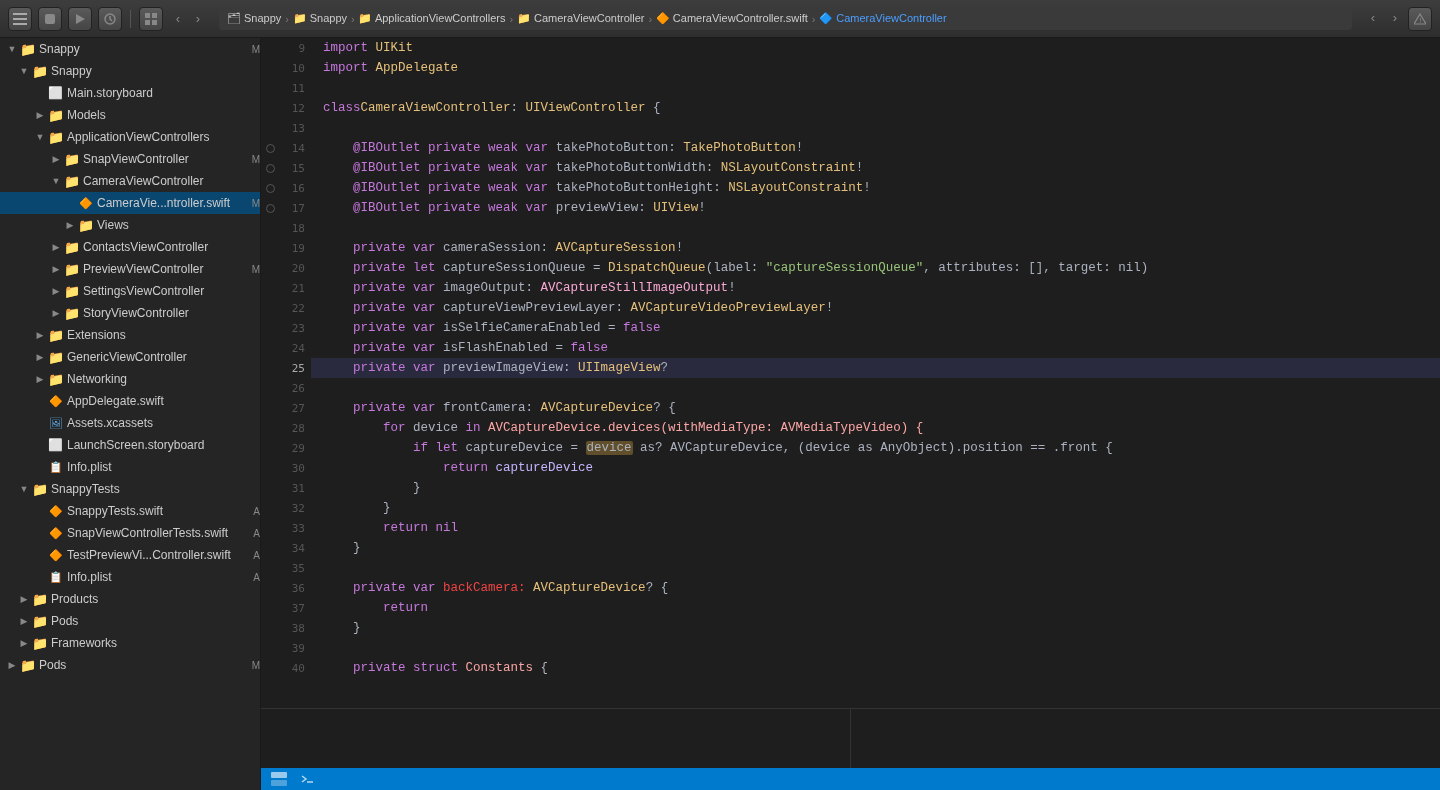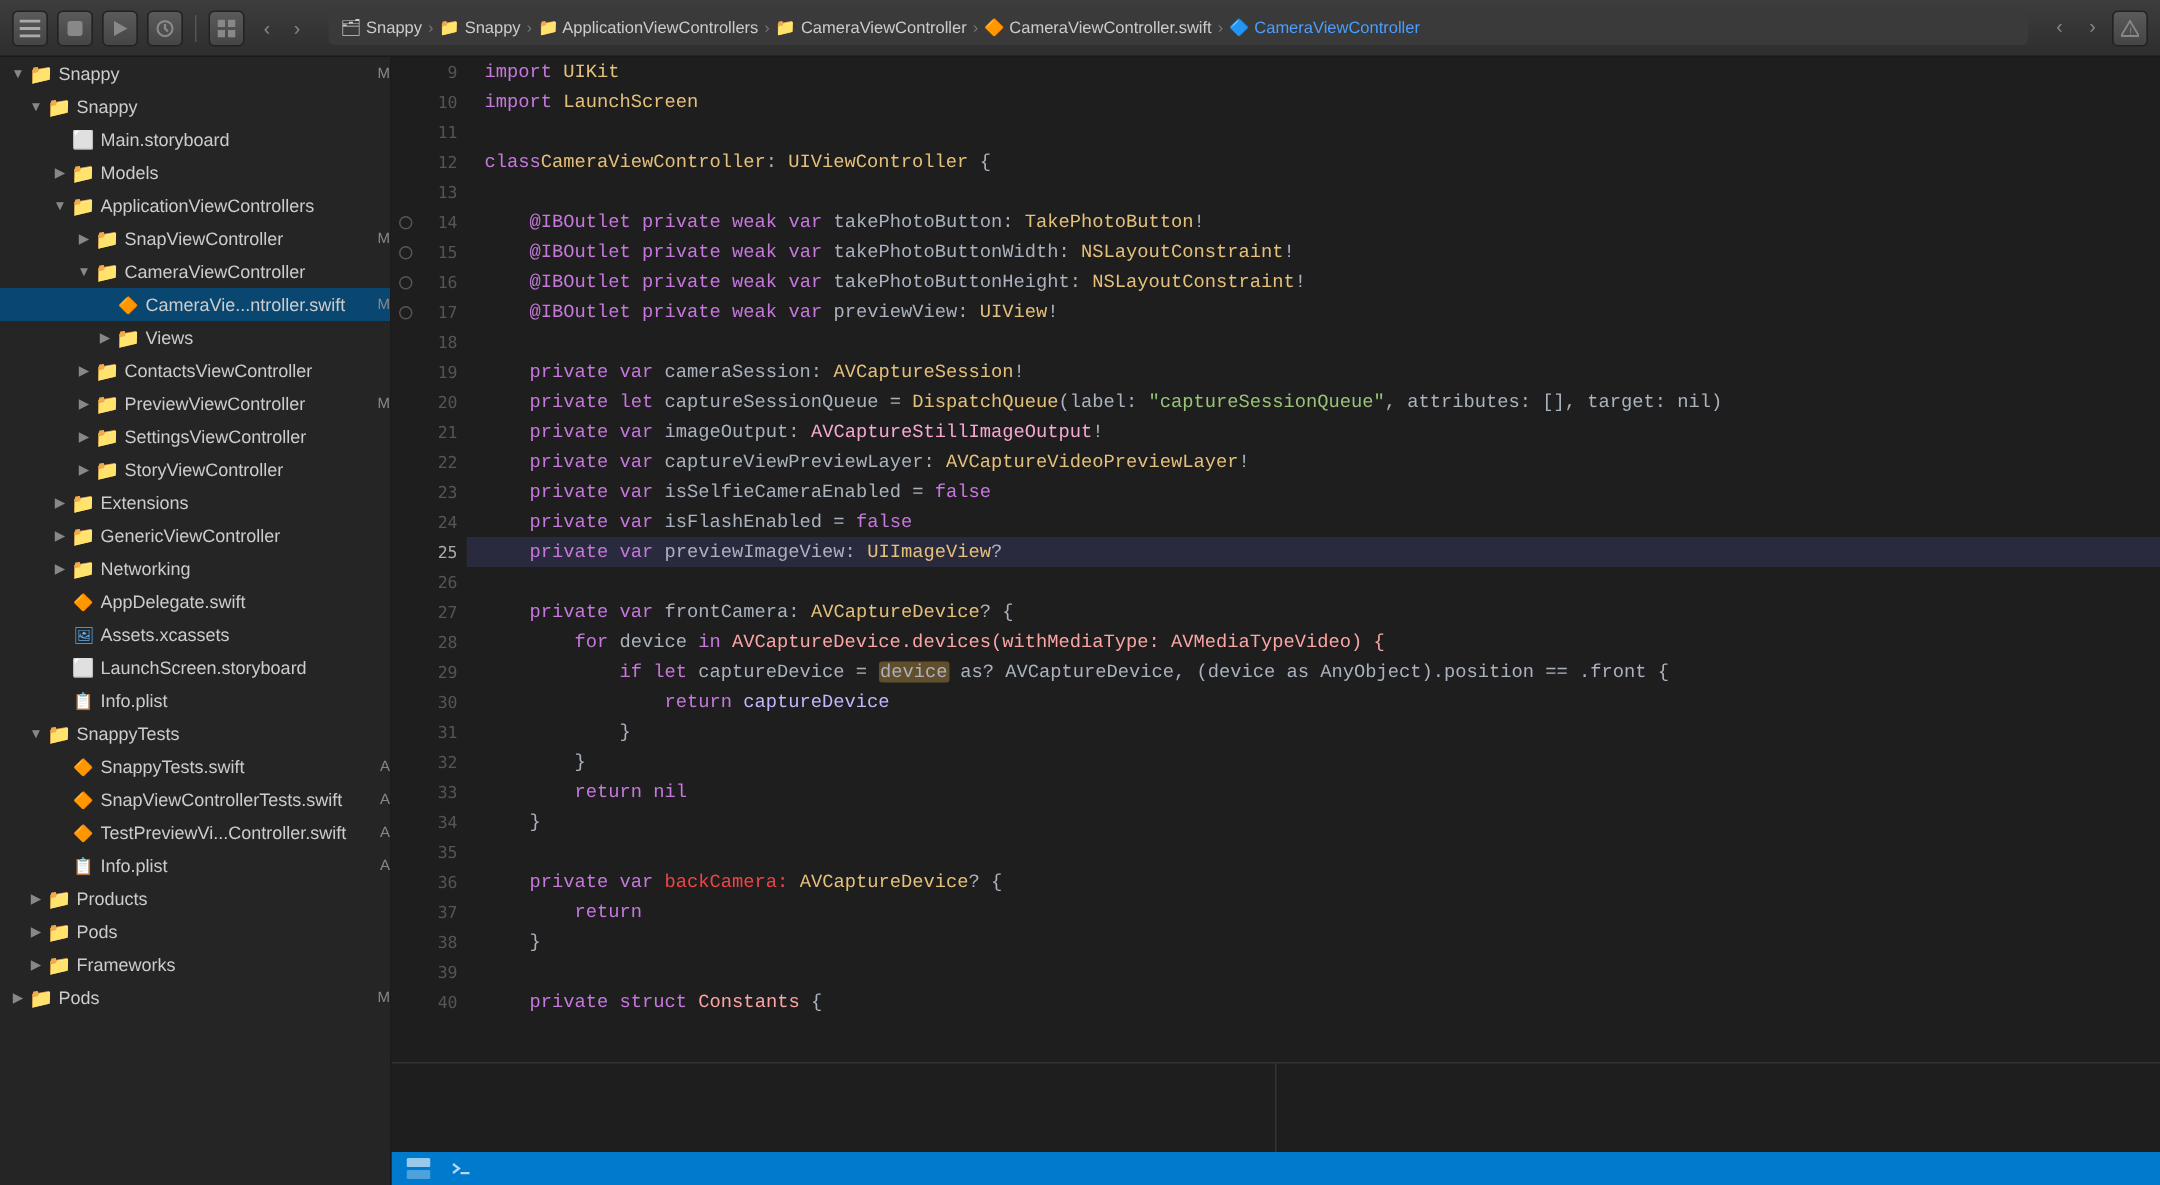--- a/index.html
+++ b/index.html
@@ -540,21 +540,21 @@
         <div class="num-cell">35</div>
         <div class="num-cell">36</div>
         <div class="num-cell">37</div>
         <div class="num-cell">38</div>
         <div class="num-cell">39</div>
         <div class="num-cell">40</div>
       </div>
 
       <div class="code-lines">
         <div class="code-line"><span class="kw">import</span><span style="color:#e5c07b"> UIKit</span></div>
-        <div class="code-line"><span class="kw">import</span><span style="color:#e5c07b"> LaunchScreen</span></div>
+        <div class="code-line"><span class="kw">import</span><span style="color:#e5c07b"> AppDelegate</span></div>
         <div class="code-line"></div>
         <div class="code-line"><span class="kw">class</span> <span style="color:#e5c07b">CameraViewController</span><span style="color:#abb2bf">: </span><span style="color:#e5c07b">UIViewController</span><span style="color:#abb2bf"> {</span></div>
         <div class="code-line"></div>
         <div class="code-line"><span style="color:#abb2bf">    </span><span class="kw">@IBOutlet</span><span style="color:#abb2bf"> </span><span class="kw">private</span><span style="color:#abb2bf"> </span><span class="kw">weak</span><span style="color:#abb2bf"> </span><span class="kw">var</span><span style="color:#abb2bf"> takePhotoButton: </span><span style="color:#e5c07b">TakePhotoButton</span><span style="color:#abb2bf">!</span></div>
         <div class="code-line"><span style="color:#abb2bf">    </span><span class="kw">@IBOutlet</span><span style="color:#abb2bf"> </span><span class="kw">private</span><span style="color:#abb2bf"> </span><span class="kw">weak</span><span style="color:#abb2bf"> </span><span class="kw">var</span><span style="color:#abb2bf"> takePhotoButtonWidth: </span><span style="color:#e5c07b">NSLayoutConstraint</span><span style="color:#abb2bf">!</span></div>
         <div class="code-line"><span style="color:#abb2bf">    </span><span class="kw">@IBOutlet</span><span style="color:#abb2bf"> </span><span class="kw">private</span><span style="color:#abb2bf"> </span><span class="kw">weak</span><span style="color:#abb2bf"> </span><span class="kw">var</span><span style="color:#abb2bf"> takePhotoButtonHeight: </span><span style="color:#e5c07b">NSLayoutConstraint</span><span style="color:#abb2bf">!</span></div>
         <div class="code-line"><span style="color:#abb2bf">    </span><span class="kw">@IBOutlet</span><span style="color:#abb2bf"> </span><span class="kw">private</span><span style="color:#abb2bf"> </span><span class="kw">weak</span><span style="color:#abb2bf"> </span><span class="kw">var</span><span style="color:#abb2bf"> previewView: </span><span style="color:#e5c07b">UIView</span><span style="color:#abb2bf">!</span></div>
         <div class="code-line"></div>
         <div class="code-line"><span style="color:#abb2bf">    </span><span class="kw">private</span><span style="color:#abb2bf"> </span><span class="kw">var</span><span style="color:#abb2bf"> cameraSession: </span><span style="color:#e5c07b">AVCaptureSession</span><span style="color:#abb2bf">!</span></div>
         <div class="code-line"><span style="color:#abb2bf">    </span><span class="kw">private</span><span style="color:#abb2bf"> </span><span class="kw">let</span><span style="color:#abb2bf"> captureSessionQueue = </span><span style="color:#e5c07b">DispatchQueue</span><span style="color:#abb2bf">(label: </span><span style="color:#98c379">"captureSessionQueue"</span><span style="color:#abb2bf">, attributes: [], target: nil)</span></div>

